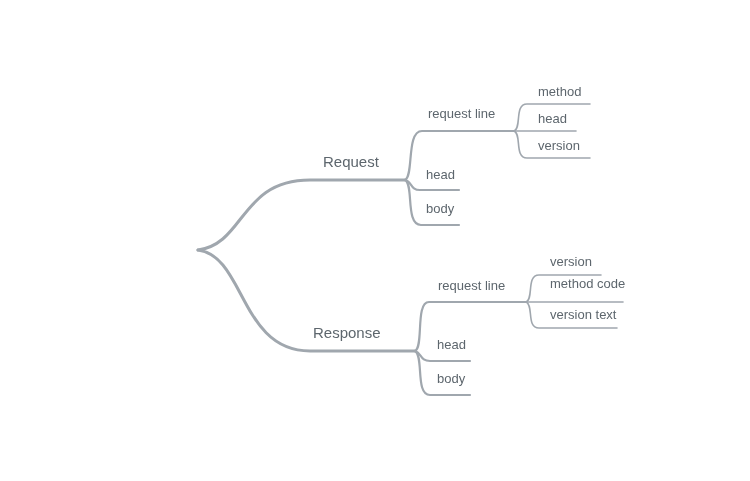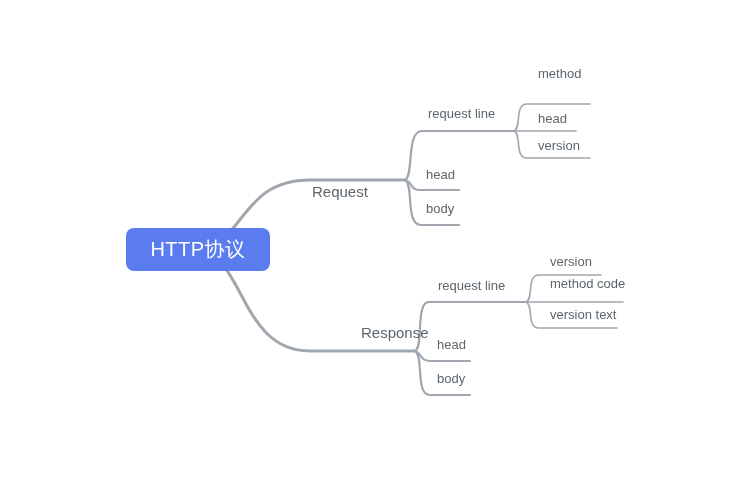--- a/index.html
+++ b/index.html
@@ -62,31 +62,30 @@
 
     <path class="w2" d="M 415 351 C 424 347 415 302 429 302 H 526"></path>
     <path class="w2" d="M 415 351 C 422 353 420 361 430 361 H 470"></path>
     <path class="w2" d="M 415 351 C 424 356 415 395 430 395 H 470"></path>
 
     <path class="w1" d="M 526 302 C 534 299 526 275 539 275 H 601"></path>
     <path class="w1" d="M 526 302 C 533 302 535 302 540 302 H 623"></path>
     <path class="w1" d="M 526 302 C 534 305 526 328 539 328 H 617"></path>
   </svg>
 
-  <div class="root-node">HTTP协议</div>
 
-  <div class="label lvl1" style="left:312px;top:154px;margin-top:30px;">Request</div>
+  <div class="label lvl1" style="left:323px;top:154px;">Request</div>
   <div class="label lvl2" style="left:428px;top:107px;">request line</div>
-  <div class="label lvl2" style="left:538px;top:67px;text-align:center;">method</div>
+  <div class="label lvl2" style="left:538px;top:85px;text-align:center;">method</div>
   <div class="label lvl2" style="left:538px;top:112px;">head</div>
   <div class="label lvl2" style="left:538px;top:139px;">version</div>
   <div class="label lvl2" style="left:426px;top:168px;">head</div>
   <div class="label lvl2" style="left:426px;top:202px;">body</div>
 
-  <div class="label lvl1" style="left:313px;top:325px;margin-left:48px;">Response</div>
+  <div class="label lvl1" style="left:313px;top:325px;">Response</div>
   <div class="label lvl2" style="left:438px;top:279px;">request line</div>
   <div class="label lvl2" style="left:550px;top:255px;">version</div>
   <div class="label lvl2" style="left:550px;top:277px;">method code</div>
   <div class="label lvl2" style="left:550px;top:308px;">version text</div>
   <div class="label lvl2" style="left:437px;top:338px;">head</div>
   <div class="label lvl2" style="left:437px;top:372px;">body</div>
 
 </div>
 
 </body></html>

